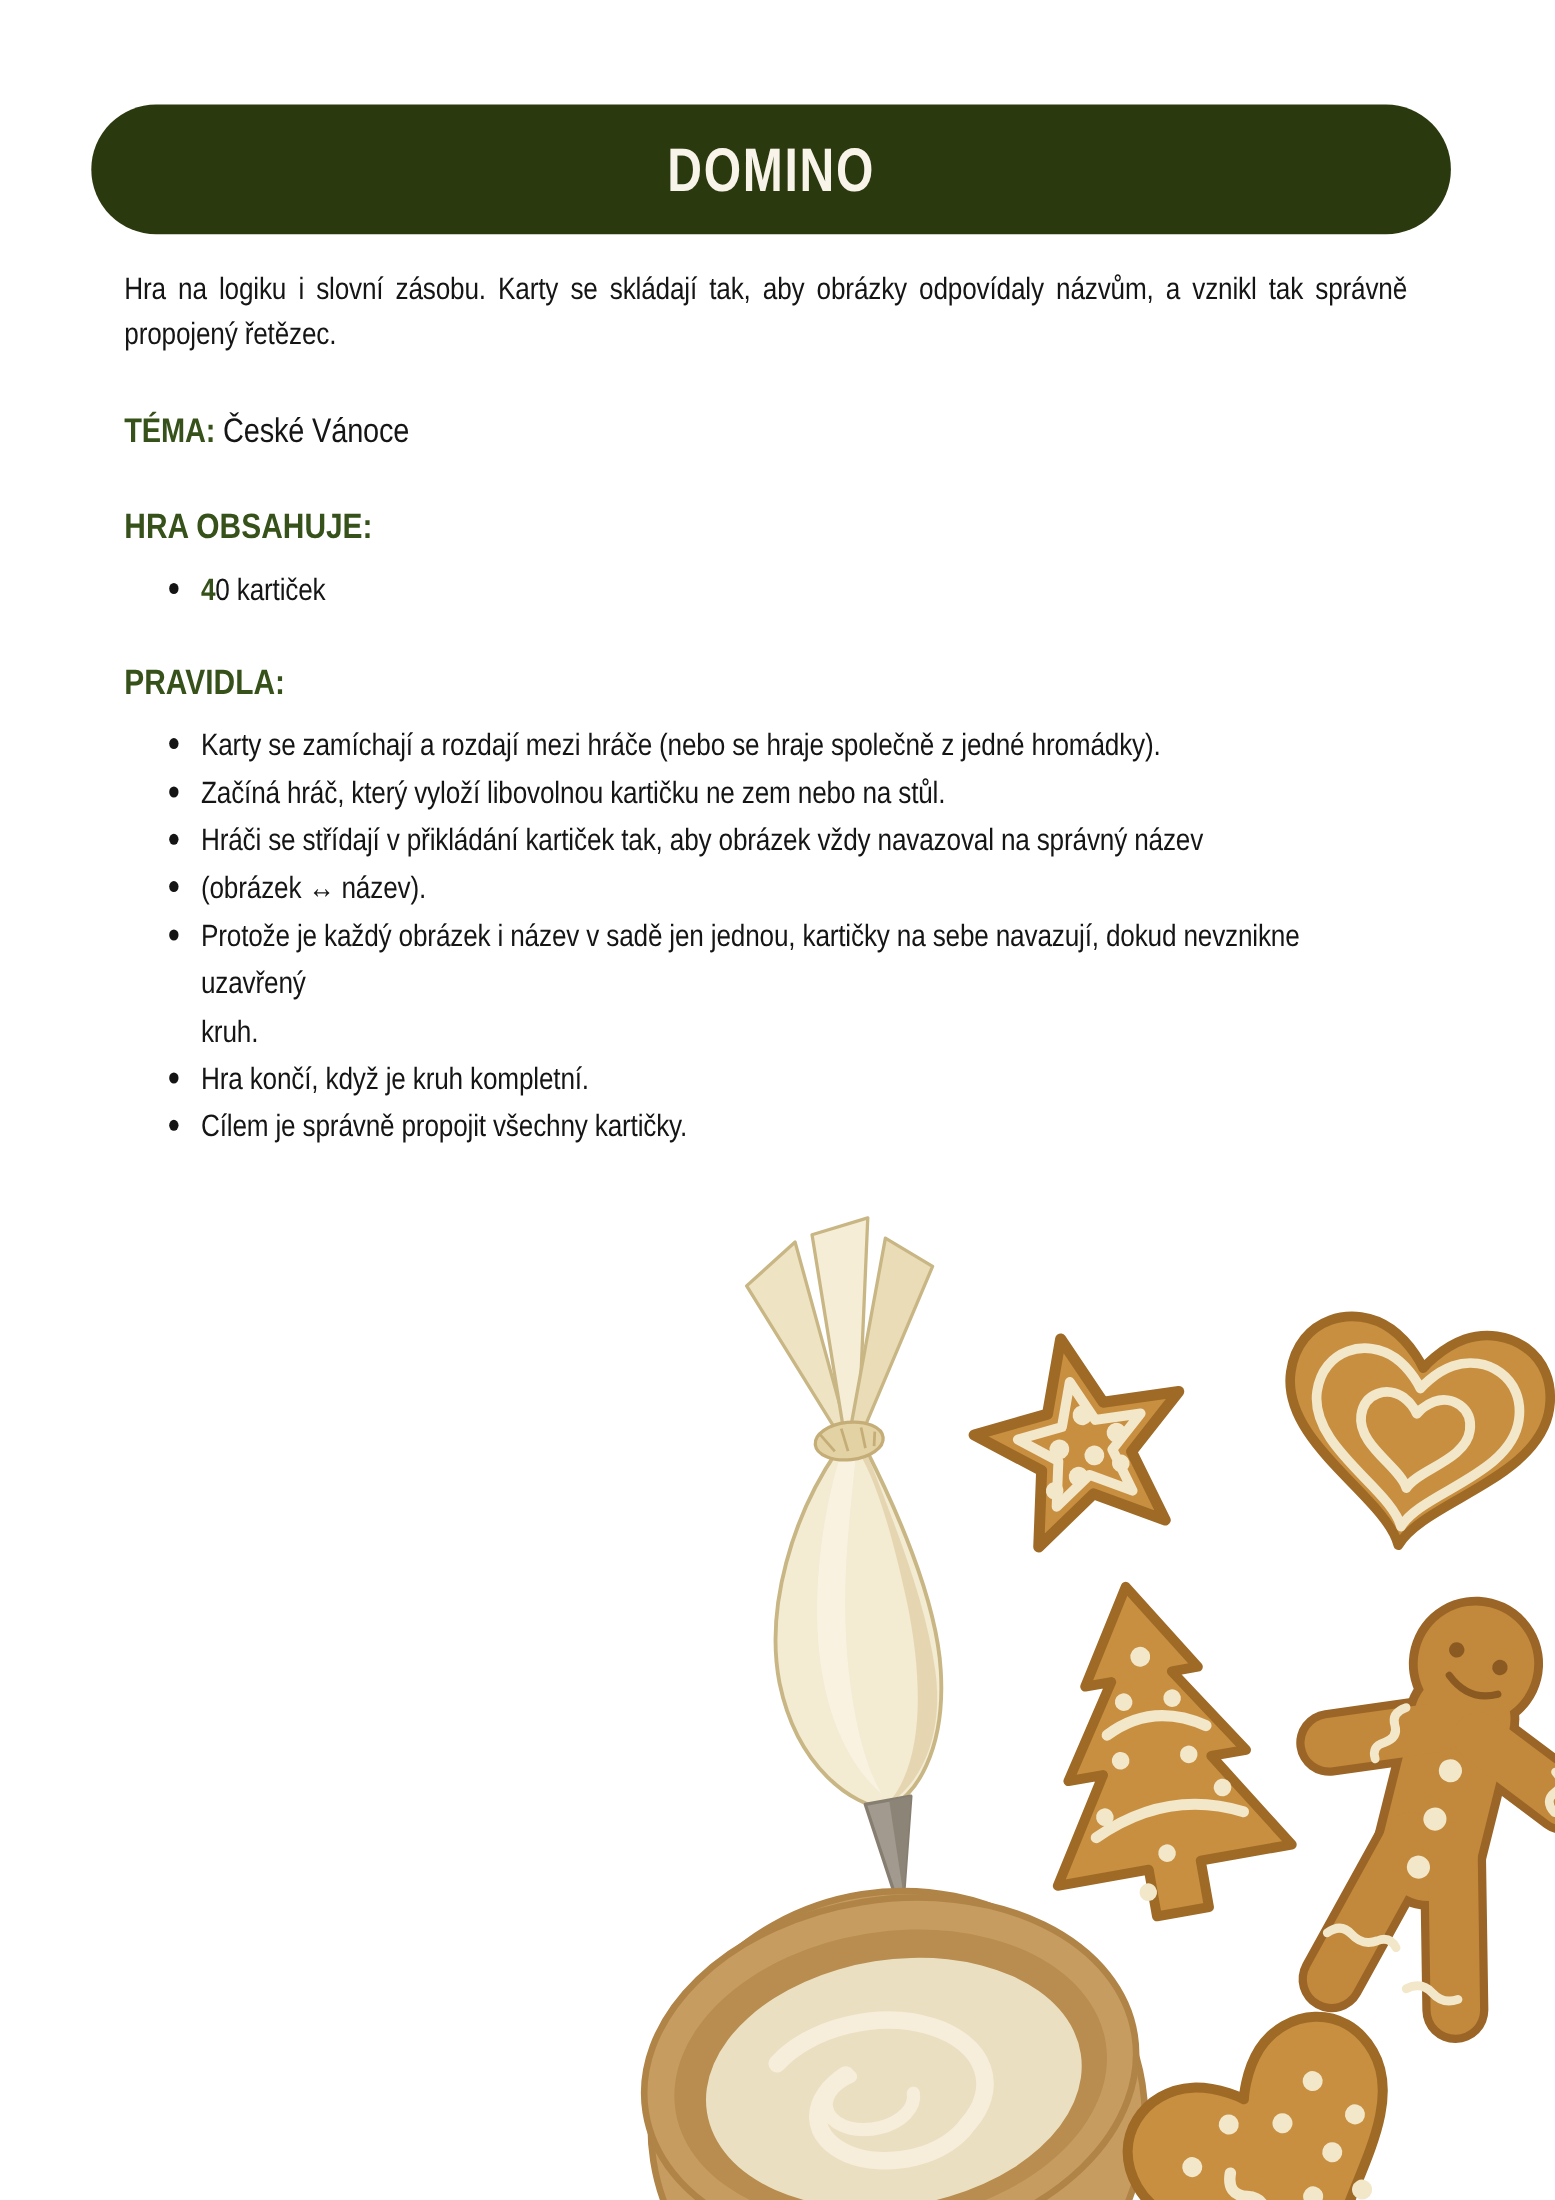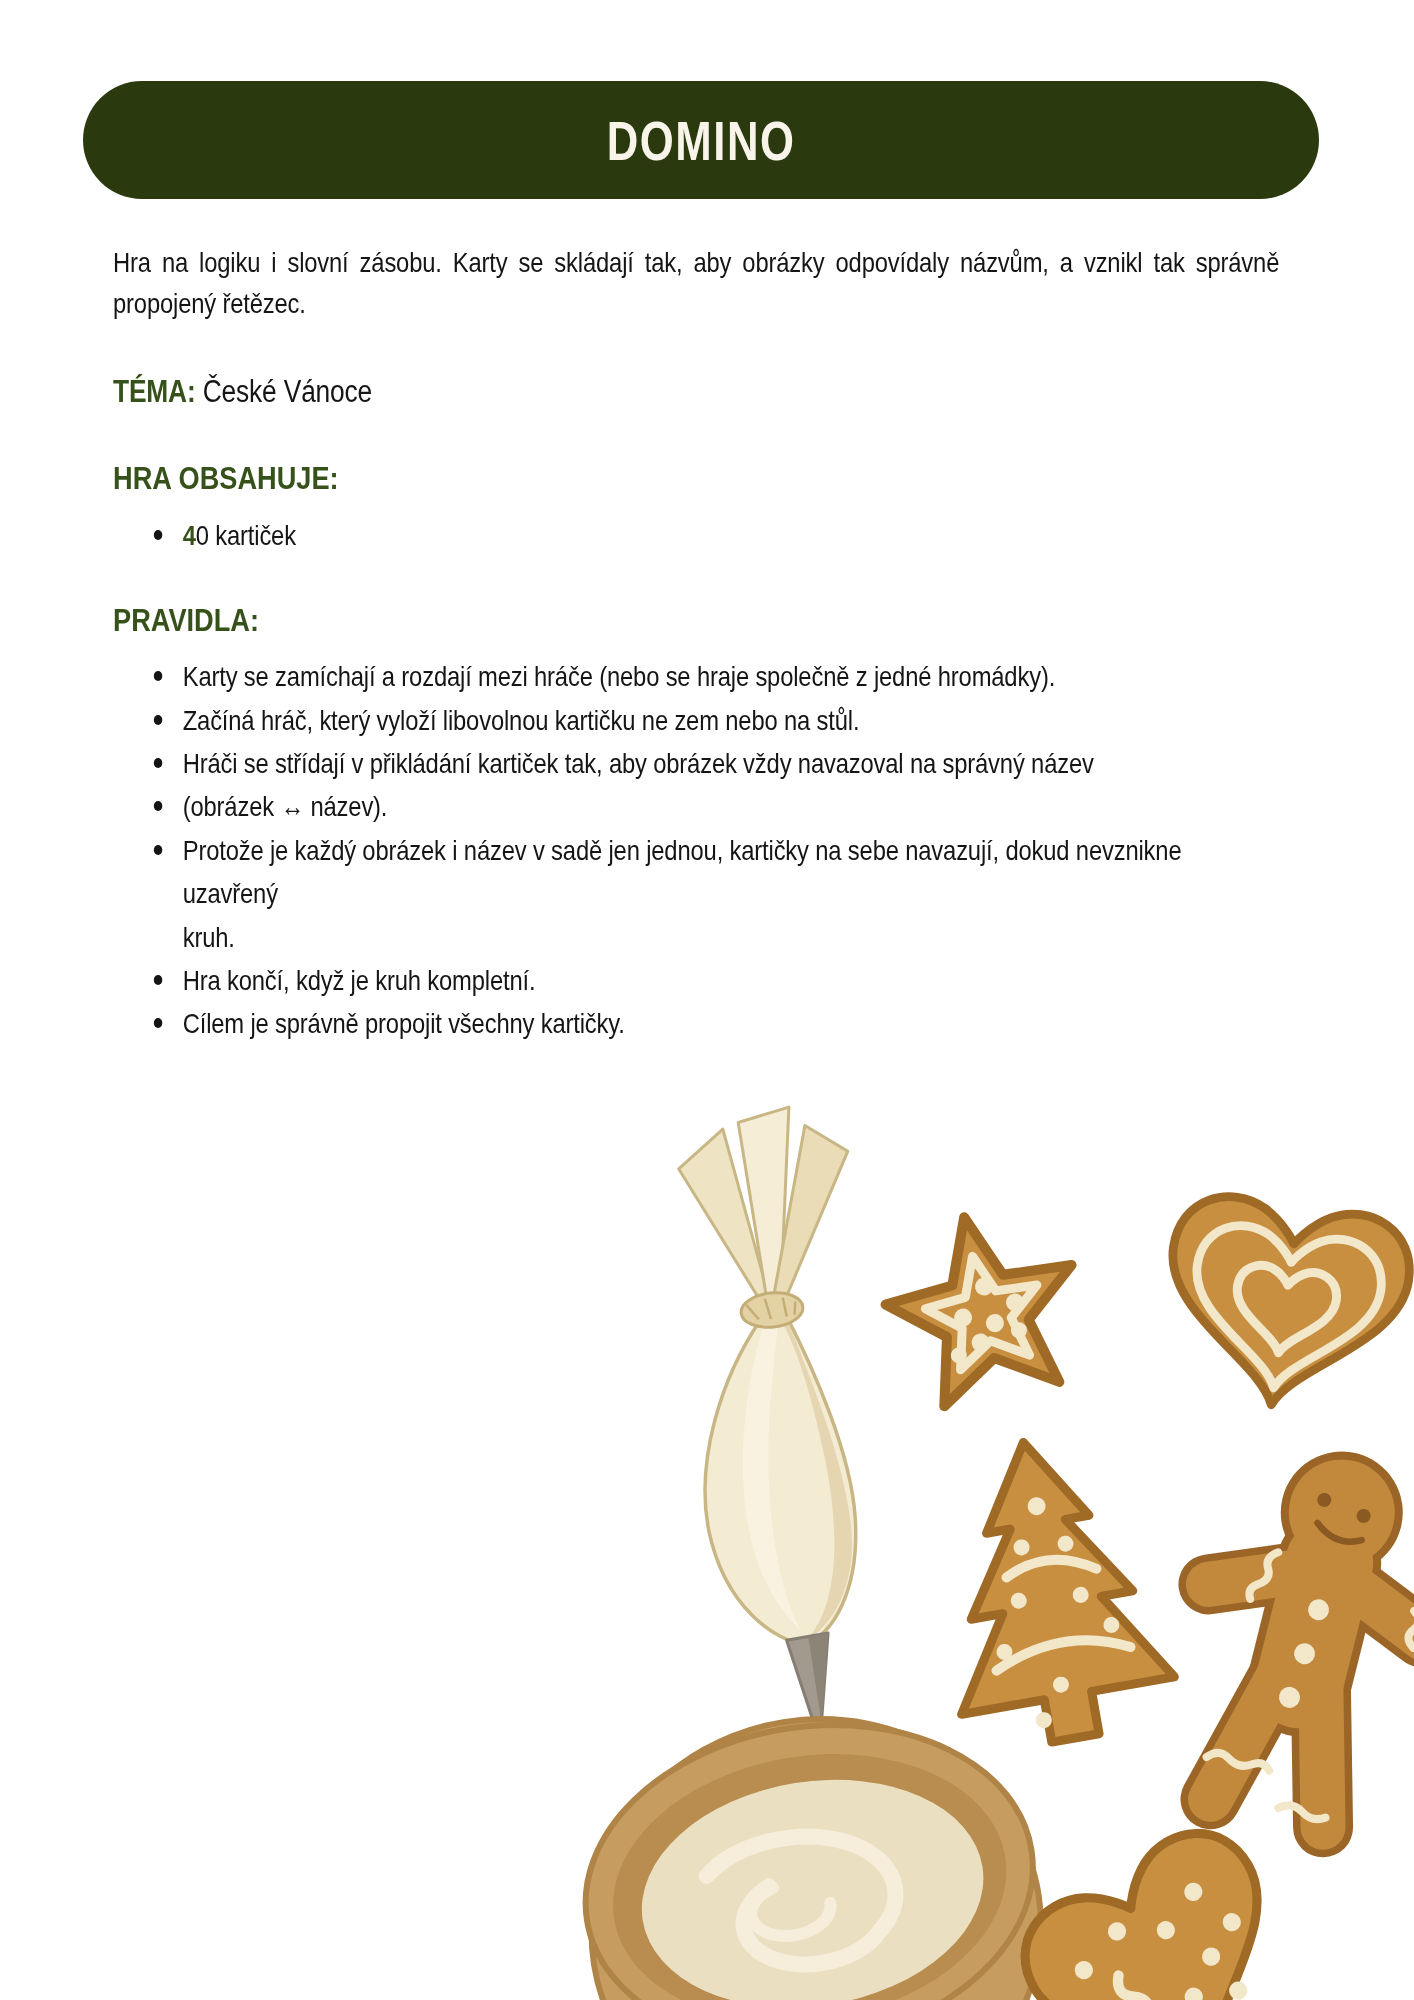--- a/index.html
+++ b/index.html
@@ -4,21 +4,21 @@
 <style>
   html,body{margin:0;padding:0;}
   body{
     width:1414px;height:2000px;position:relative;overflow:hidden;
     background:#ffffff;
     font-family:"Liberation Sans","DejaVu Sans",sans-serif;
     color:#151515;
   }
   
   .pill{
-    position:absolute;left:83px;top:81px;width:1236px;height:118px;
+    position:absolute;left:83px;top:95px;width:1236px;height:118px;
     background:#2b390f;border-radius:59px;
     display:flex;align-items:center;justify-content:center;
   }
   .pill .domino{
     display:inline-block;color:#f8f4ea;font-weight:bold;font-size:56px;
     letter-spacing:2px;transform:scaleX(0.78);transform-origin:center;
   }
   
   .content{
     position:absolute;left:113px;top:243px;width:1372px;

